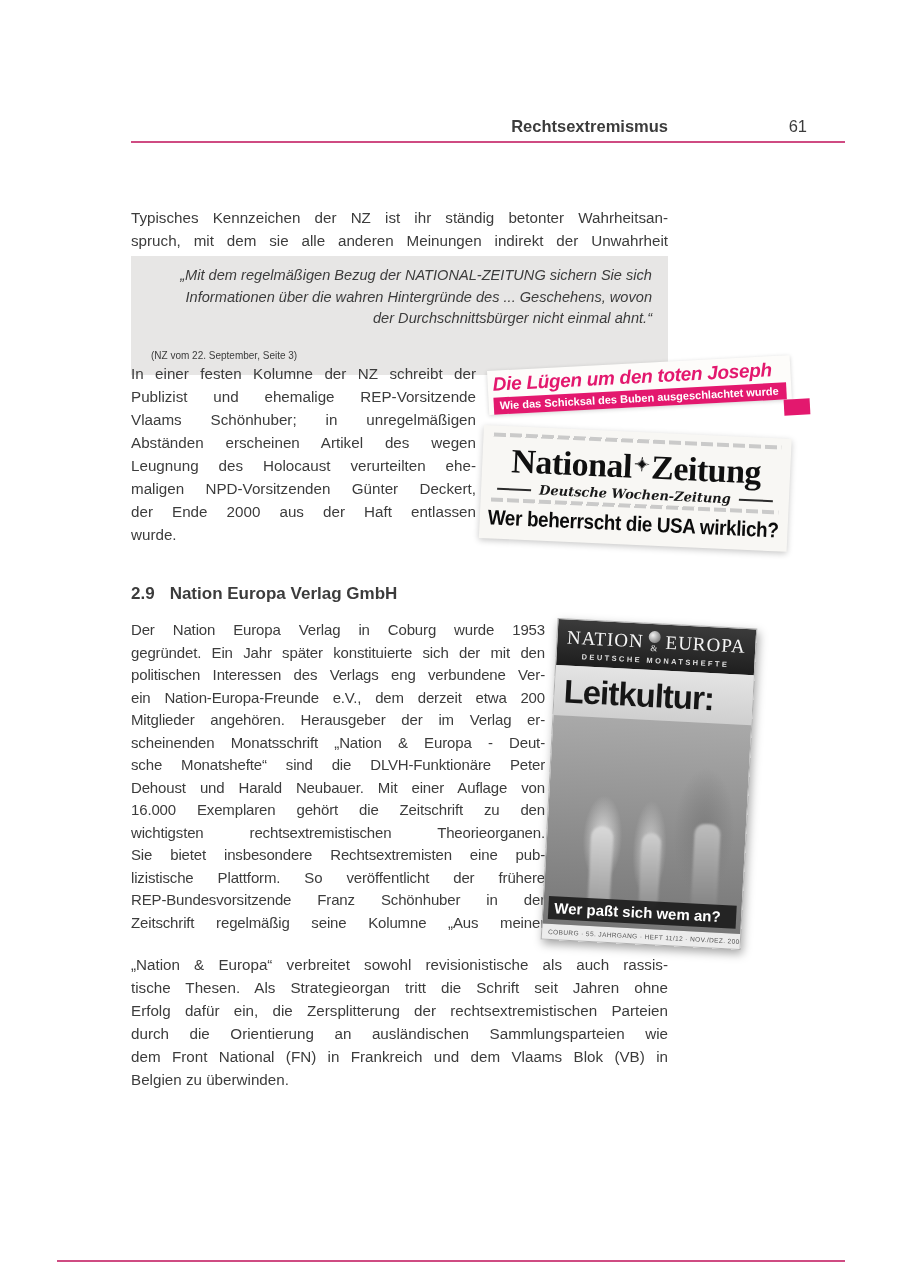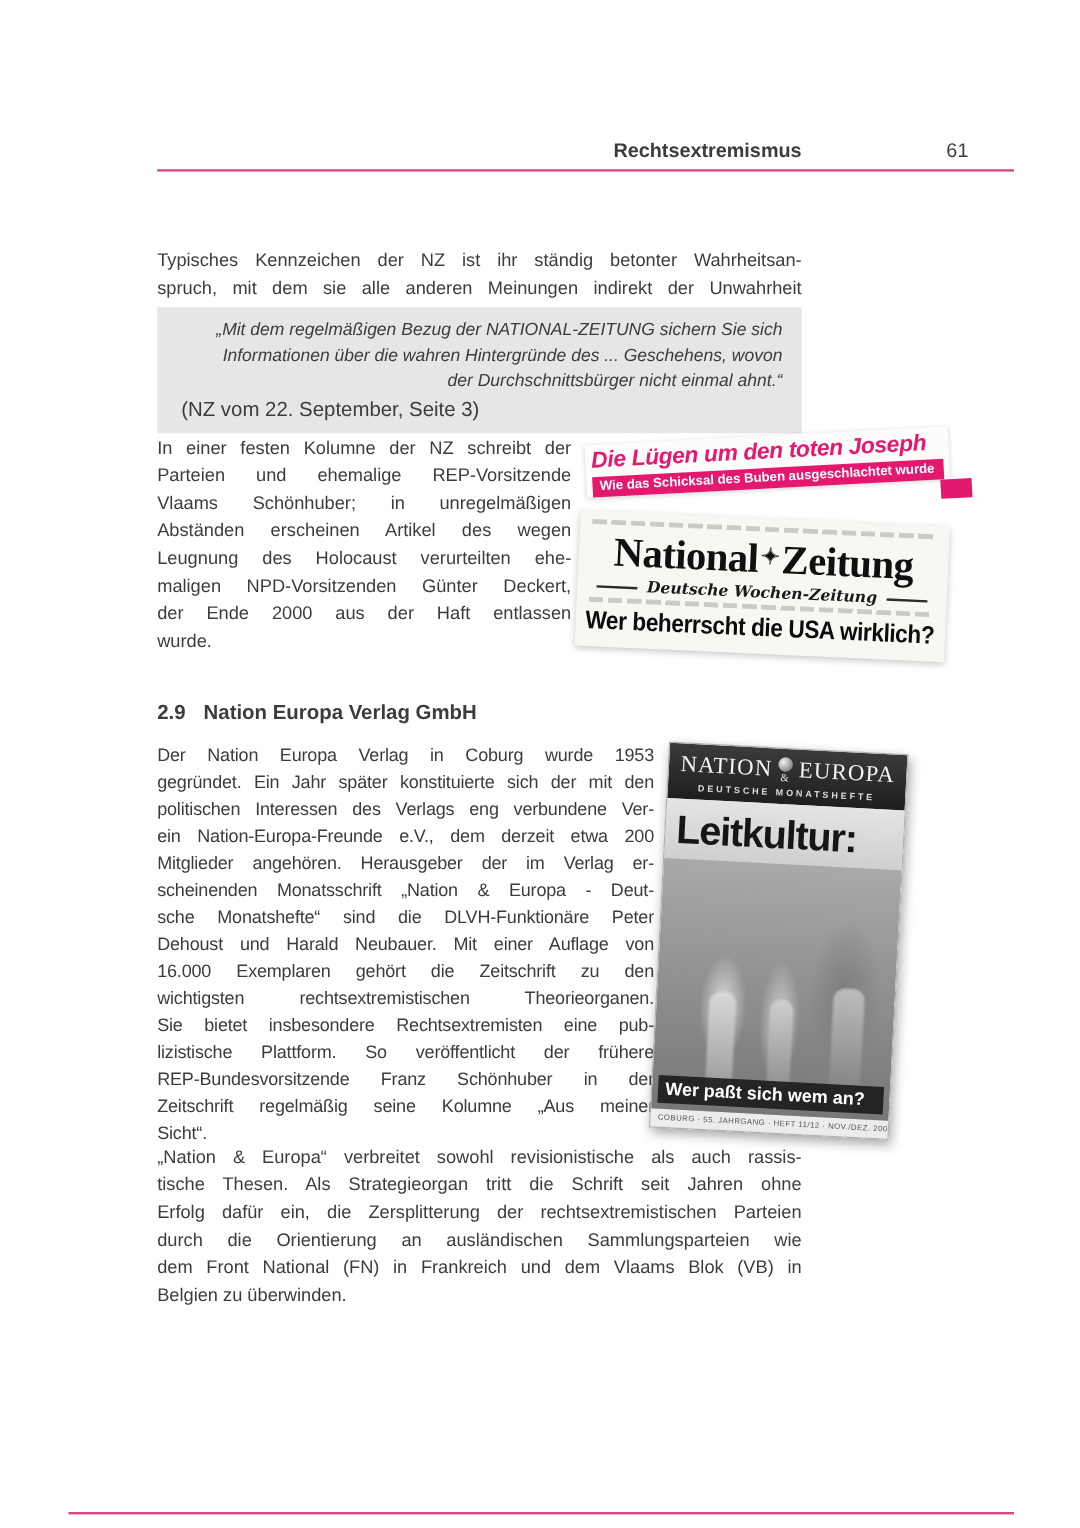--- a/index.html
+++ b/index.html
@@ -29,21 +29,21 @@
   #para-kolumne{left:131px;top:362px;width:345px;}
   #para-verlag{left:131px;top:619px;width:414px;line-height:22.5px;font-size:15px;letter-spacing:-0.15px;}
   #para-closing{left:131px;top:953px;width:537px;}
 
   
   .quote-box{
     position:absolute;left:131px;top:256px;width:537px;background:var(--quote-bg);
     padding:9px 16px 9px 20px;font-size:14.6px;line-height:21.5px;
   }
   .quote-box .quote-lines{font-style:italic;}
-  .quote-source{font-style:normal;font-size:17px;margin-top:1px;}
+  .quote-source{font-style:normal;font-size:10px;margin-top:15px;}
 
   
   .section-heading{position:absolute;left:131px;top:584px;font-size:17px;display:flex;gap:15px;justify-content:center;}
   .section-number{font-weight:bold;}
   .section-title{font-weight:bold;}
 
   
   .clip{position:absolute;left:484px;top:363px;width:318px;height:188px;}
   .clip-top{
     position:absolute;left:3px;top:8px;width:303px;transform:rotate(-3deg);transform-origin:left top;
@@ -130,21 +130,21 @@
     <div class="quote-lines lines-left">
         <div class="tline">„Mit dem regelmäßigen Bezug der NATIONAL-ZEITUNG sichern Sie sich</div>
         <div class="tline">Informationen über die wahren Hintergründe des ... Geschehens, wovon</div>
         <div class="tline tline-last">der Durchschnittsbürger nicht einmal ahnt.“</div>
       </div>
     <div class="quote-source">(NZ vom 22. September, Seite 3)</div>
   </div>
 
   <div class="para lines-just" id="para-kolumne">
       <div class="tline">In einer festen Kolumne der NZ schreibt der</div>
-      <div class="tline">Parteien und ehemalige REP-Vorsitzende</div>
+      <div class="tline">Publizist und ehemalige REP-Vorsitzende</div>
       <div class="tline">Vlaams Schönhuber; in unregelmäßigen</div>
       <div class="tline">Abständen erscheinen Artikel des wegen</div>
       <div class="tline">Leugnung des Holocaust verurteilten ehe-</div>
       <div class="tline">maligen NPD-Vorsitzenden Günter Deckert,</div>
       <div class="tline">der Ende 2000 aus der Haft entlassen</div>
       <div class="tline tline-last">wurde.</div>
     </div>
 
   <div class="clip">
     <div class="clip-top">
@@ -178,21 +178,20 @@
       <div class="tline">Mitglieder angehören. Herausgeber der im Verlag er-</div>
       <div class="tline">scheinenden Monatsschrift „Nation &amp; Europa - Deut-</div>
       <div class="tline">sche Monatshefte“ sind die DLVH-Funktionäre Peter</div>
       <div class="tline">Dehoust und Harald Neubauer. Mit einer Auflage von</div>
       <div class="tline">16.000 Exemplaren gehört die Zeitschrift zu den</div>
       <div class="tline">wichtigsten rechtsextremistischen Theorieorganen.</div>
       <div class="tline">Sie bietet insbesondere Rechtsextremisten eine pub-</div>
       <div class="tline">lizistische Plattform. So veröffentlicht der frühere</div>
       <div class="tline">REP-Bundesvorsitzende Franz Schönhuber in der</div>
       <div class="tline">Zeitschrift regelmäßig seine Kolumne „Aus meiner</div>
-      <div class="tline tline-last">Sicht“.</div>
     </div>
 
   <div class="cover">
     <div class="cov-masthead">
       <div class="cov-mast-row">
         <span>NATION</span>
         <span class="cov-emb-col">
           <span class="cov-emblem"></span>
           <span class="cov-amp">&amp;</span>
         </span>

